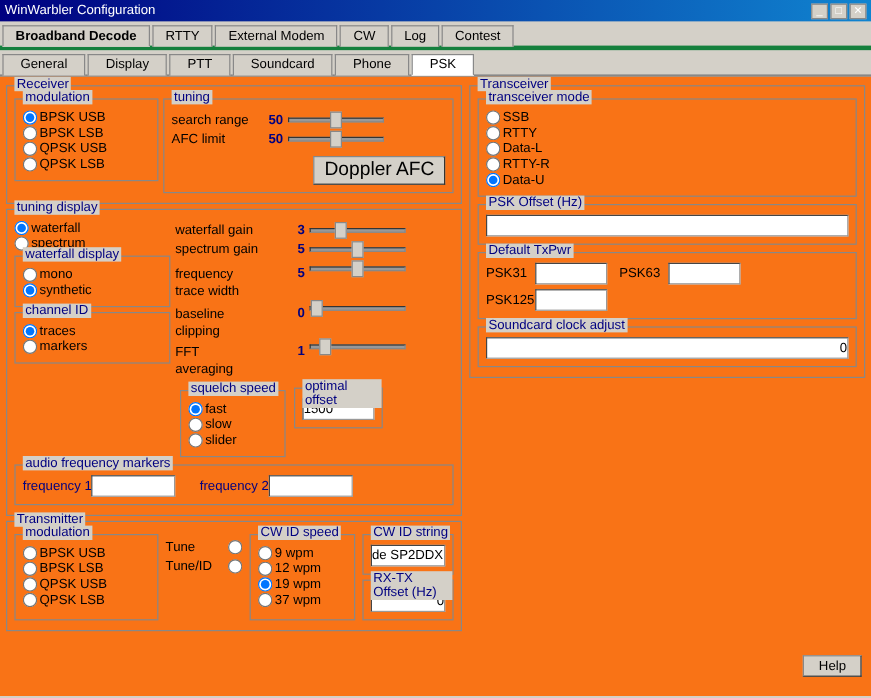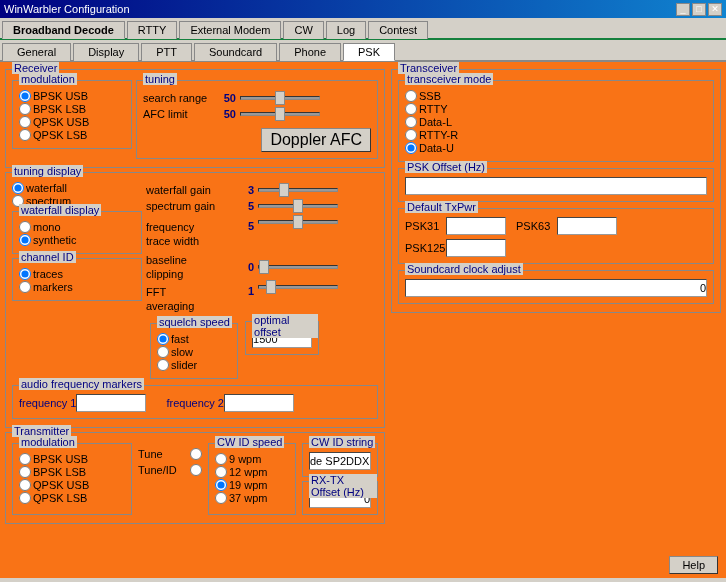--- a/index.html
+++ b/index.html
@@ -25,21 +25,21 @@
       width: 14px; height: 13px;
       background: #d4d0c8;
       border: 1px solid #888;
       font-size: 9px;
       display: flex; align-items: center; justify-content: center;
       cursor: pointer;
     }
     .main-tabs {
       display: flex;
       background: #d4d0c8;
-      border-bottom: 2px solid #15803d;
+      border-bottom: 4px solid #15803d;
       padding-top: 2px;
       padding-left: 2px;
     }
     .main-tab {
       padding: 2px 10px;
       background: #d4d0c8;
       border: 1px solid #888;
       border-bottom: none;
       cursor: pointer;
       font-size: 11px;
@@ -128,21 +128,21 @@
       background: #d4d0c8;
       border: 1px outset #888;
       font-size: 16px;
       padding: 2px 8px;
       cursor: pointer;
       margin-top: 4px;
     }
     .help-btn {
       position: absolute;
       right: 8px;
-      bottom: 4px;
+      bottom: 16px;
       background: #d4d0c8;
       border: 1px outset #888;
       padding: 2px 12px;
       font-size: 11px;
       cursor: pointer;
     }
   </style>
 </head>
 <body>
 
@@ -269,21 +269,21 @@
             <div class="slider-row" style="margin-top:4px;">
               <label style="width:90px;">spectrum gain</label>
               <span class="slider-val">5</span>
               <input type="range" min="0" max="10" value="5" style="width: 80px; margin-left: 4px;">
             </div>
             <div class="slider-row" style="margin-top:8px; align-items:flex-start;">
               <label style="width:90px; line-height:1.3;">frequency<br>trace width</label>
               <span class="slider-val">5</span>
               <input type="range" min="0" max="10" value="5" style="width: 80px; margin-left: 4px;">
             </div>
-            <div class="slider-row" style="margin-top:4px; align-items:center;">
+            <div class="slider-row" style="margin-top:4px; align-items:flex-start;">
               <label style="width:90px; line-height:1.3;">baseline<br>clipping</label>
               <span class="slider-val">0</span>
               <input type="range" min="0" max="10" value="0" style="width: 80px; margin-left: 4px;">
             </div>
             <div class="slider-row" style="margin-top:4px; align-items:flex-start;">
               <label style="width:90px; line-height:1.3;">FFT<br>averaging</label>
               <span class="slider-val">1</span>
               <input type="range" min="0" max="10" value="1" style="width: 80px; margin-left: 4px;">
             </div>
             

